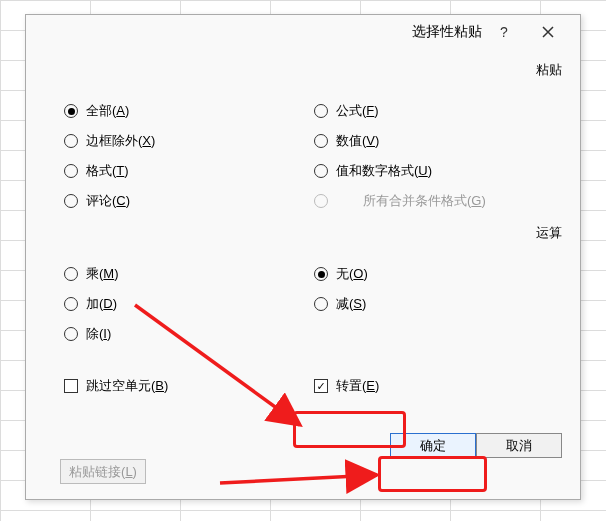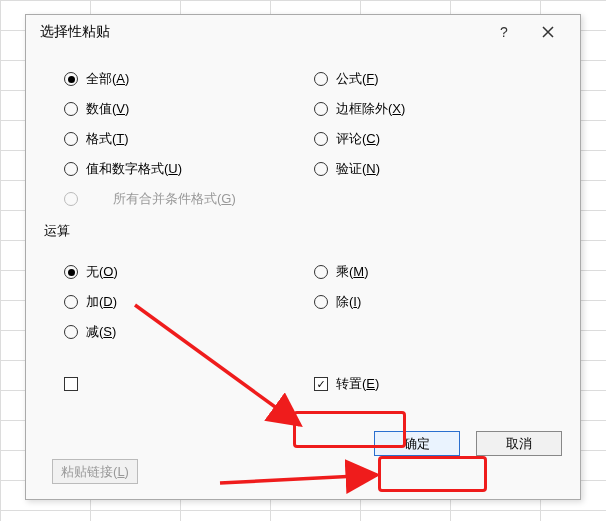--- a/index.html
+++ b/index.html
@@ -17,20 +17,21 @@
       background-image: linear-gradient(#dcdcdc 1px, transparent 1px),
                         linear-gradient(90deg, #dcdcdc 1px, transparent 1px);
       background-size: 90px 30px;
     }
     .dialog {
       position: absolute; left: 25px; top: 14px;
       width: 556px; height: 486px;
       background: #f9f9f9;
       border: 1px solid #aaa;
       box-shadow: 2px 2px 6px rgba(0,0,0,.15);
+      text-align: right;
     }
     .titlebar {
       height: 34px; display: flex; align-items: center;
       padding: 0 10px 0 14px;
       font-size: 14px;
     }
     .titlebar .title { flex: 1; }
     .titlebar .tbtn {
       width: 44px; height: 30px; display: flex; align-items: center; justify-content: center;
       color: #333;
@@ -60,32 +61,32 @@
       display: inline-flex; align-items: center; justify-content: center;
       flex-shrink: 0; background: #fff;
     }
     .checkbox.sel::after { content: "✓"; font-size: 11px; line-height: 1; }
     .lbl u { text-decoration: underline; }
     .checkrow {
       display: flex; padding: 22px 0 8px 0;
     }
     .checkrow .opt { width: 250px; }
     .footer {
-      display: flex; justify-content: flex-end; gap: 16px;
+      display: flex; justify-content: flex-end; 
       padding: 14px 18px 0 18px;
     }
     .btn {
       min-width: 86px; height: 25px;
       border: 1px solid #888; background: #f1f1f1;
       display: inline-flex; align-items: center; justify-content: center;
       font-size: 13px; cursor: pointer;
     }
     .btn.primary { border: 1px solid #2a6fcf; background: #eaf3fe; }
     .btn.disabled { color: #999; border-color: #bbb; }
-    .pastelink { position: absolute; left: 26px; bottom: 15px; }
+    .pastelink { position: absolute; left: 34px; bottom: 15px; }
     .redbox {
       position: absolute; border: 3px solid #ef1c1c; border-radius: 4px;
       pointer-events: none;
     }
     .box-transpose { left: 293px; top: 411px; width: 113px; height: 37px; }
     .box-ok { left: 378px; top: 456px; width: 109px; height: 36px; }
     .arrow { position: absolute; pointer-events: none; }
   </style>
 </head>
 <body>
@@ -97,87 +98,85 @@
     <span class="title">选择性粘贴</span>
     <div class="tbtn">?</div>
     <div class="tbtn">
       <svg width="12" height="12" viewBox="0 0 12 12">
           <path d="M1 1 L11 11 M11 1 L1 11" stroke="#333" stroke-width="1.5"></path>
         </svg>
     </div>
   </div>
 
   <div class="groups">
+    <div class="grouplabel">粘贴</div>
     <div class="opts" id="paste-opts">
         <div class="opt">
           <span class="radio sel"></span>
           <span class="lbl">全部(<u>A</u>)</span>
         </div>
         <div class="opt">
           <span class="radio"></span>
           <span class="lbl">公式(<u>F</u>)</span>
         </div>
         <div class="opt">
           <span class="radio"></span>
+          <span class="lbl">边框除外(<u>X</u>)</span>
+        </div>
+        <div class="opt">
+          <span class="radio"></span>
           <span class="lbl">数值(<u>V</u>)</span>
         </div>
         <div class="opt">
           <span class="radio"></span>
-          <span class="lbl">边框除外(<u>X</u>)</span>
-        </div>
-        <div class="opt">
-          <span class="radio"></span>
           <span class="lbl">格式(<u>T</u>)</span>
         </div>
         <div class="opt">
           <span class="radio"></span>
+          <span class="lbl">值和数字格式(<u>U</u>)</span>
+        </div>
+        <div class="opt">
+          <span class="radio"></span>
           <span class="lbl">评论(<u>C</u>)</span>
-        </div>
-        <div class="opt">
-          <span class="radio"></span>
-          <span class="lbl">值和数字格式(<u>U</u>)</span>
-        </div>
-        <div class="opt">
-          <span class="radio"></span>
-          <span class="lbl">验证(<u>N</u>)</span>
         </div>
         <div class="opt disabled">
           <span class="radio"></span>
           <span class="lbl">所有合并条件格式(<u>G</u>)</span>
         </div>
       </div>
 
     <div class="grouplabel">运算</div>
     <div class="opts" id="op-opts">
         <div class="opt">
+          <span class="radio"></span>
+          <span class="lbl">乘(<u>M</u>)</span>
+        </div>
+        <div class="opt">
           <span class="radio sel"></span>
           <span class="lbl">无(<u>O</u>)</span>
         </div>
         <div class="opt">
           <span class="radio"></span>
-          <span class="lbl">乘(<u>M</u>)</span>
-        </div>
-        <div class="opt">
-          <span class="radio"></span>
           <span class="lbl">加(<u>D</u>)</span>
         </div>
         <div class="opt">
           <span class="radio"></span>
+          <span class="lbl">减(<u>S</u>)</span>
+        </div>
+        <div class="opt">
+          <span class="radio"></span>
           <span class="lbl">除(<u>I</u>)</span>
-        </div>
-        <div class="opt">
-          <span class="radio"></span>
-          <span class="lbl">减(<u>S</u>)</span>
         </div>
         <div class="opt"></div>
       </div>
 
     <div class="checkrow">
       <div class="opt">
         <span class="checkbox" id="cb-skip"></span>
+        <span class="lbl" id="lbl-skip">跳过空单元(<u>B</u>)</span>
       </div>
       <div class="opt">
         <span class="checkbox sel" id="cb-trans"></span>
         <span class="lbl" id="lbl-trans">转置(<u>E</u>)</span>
       </div>
     </div>
   </div>
 
   <div class="footer">
     <div class="btn primary">确定</div>

